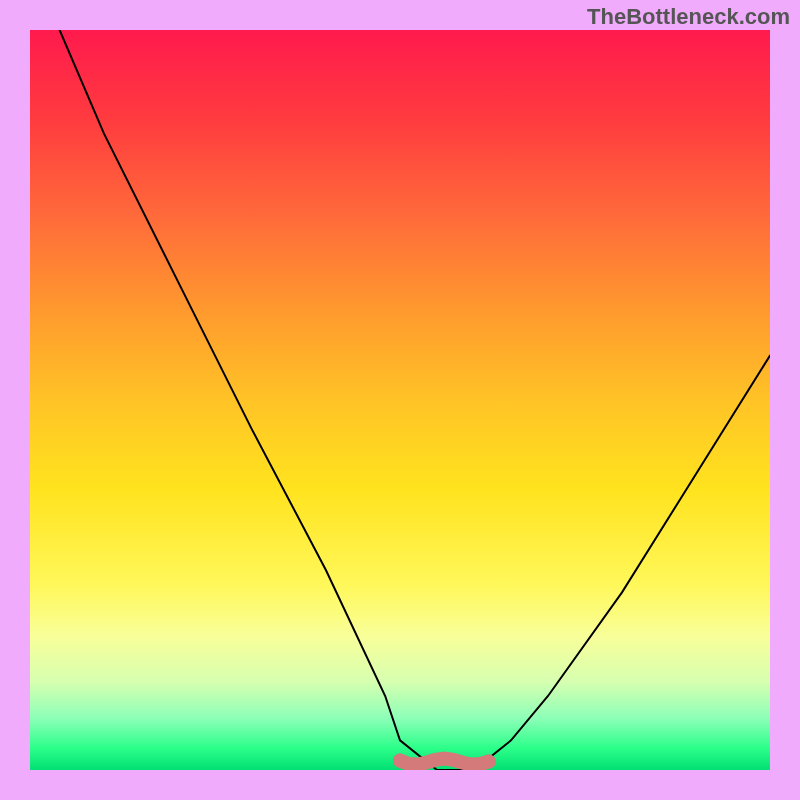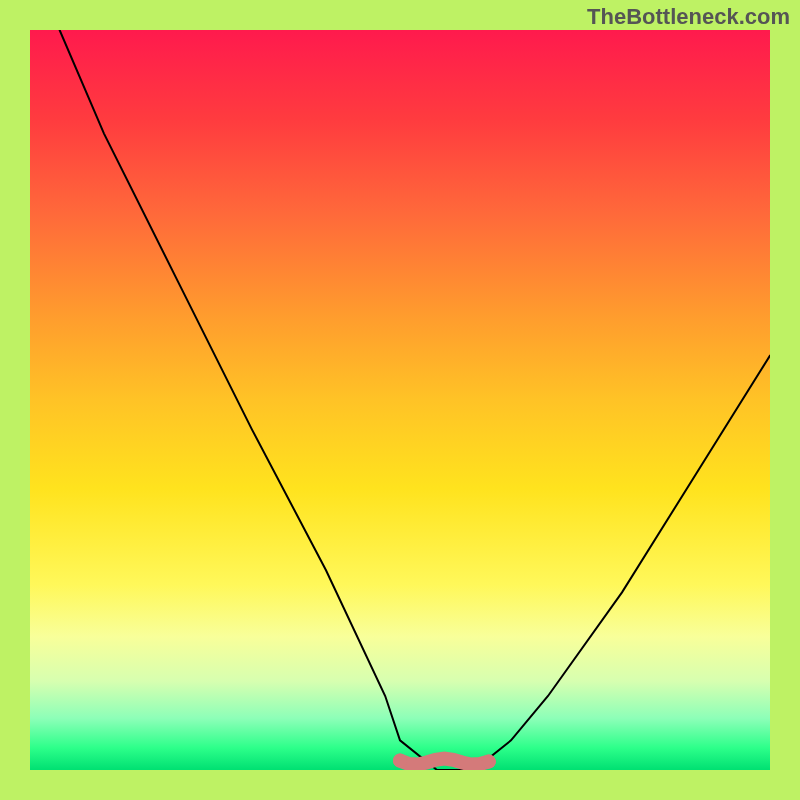--- a/index.html
+++ b/index.html
@@ -1,21 +1,21 @@
 <!DOCTYPE html>
 <html><head>
 <meta charset="utf-8">
 <style>
   * { margin: 0; padding: 0; box-sizing: border-box; }
   html, body { width: 800px; height: 800px; overflow: hidden; background: #000; }
   .container {
     width: 800px;
     height: 800px;
     position: relative;
-    background: #bef264;
+    background: #f0abfc;
   }
   .watermark {
     position: absolute;
     top: 4px;
     right: 10px;
     color: #555;
     font-family: Arial, Helvetica, sans-serif;
     font-size: 22px;
     font-weight: 600;
     z-index: 10;

